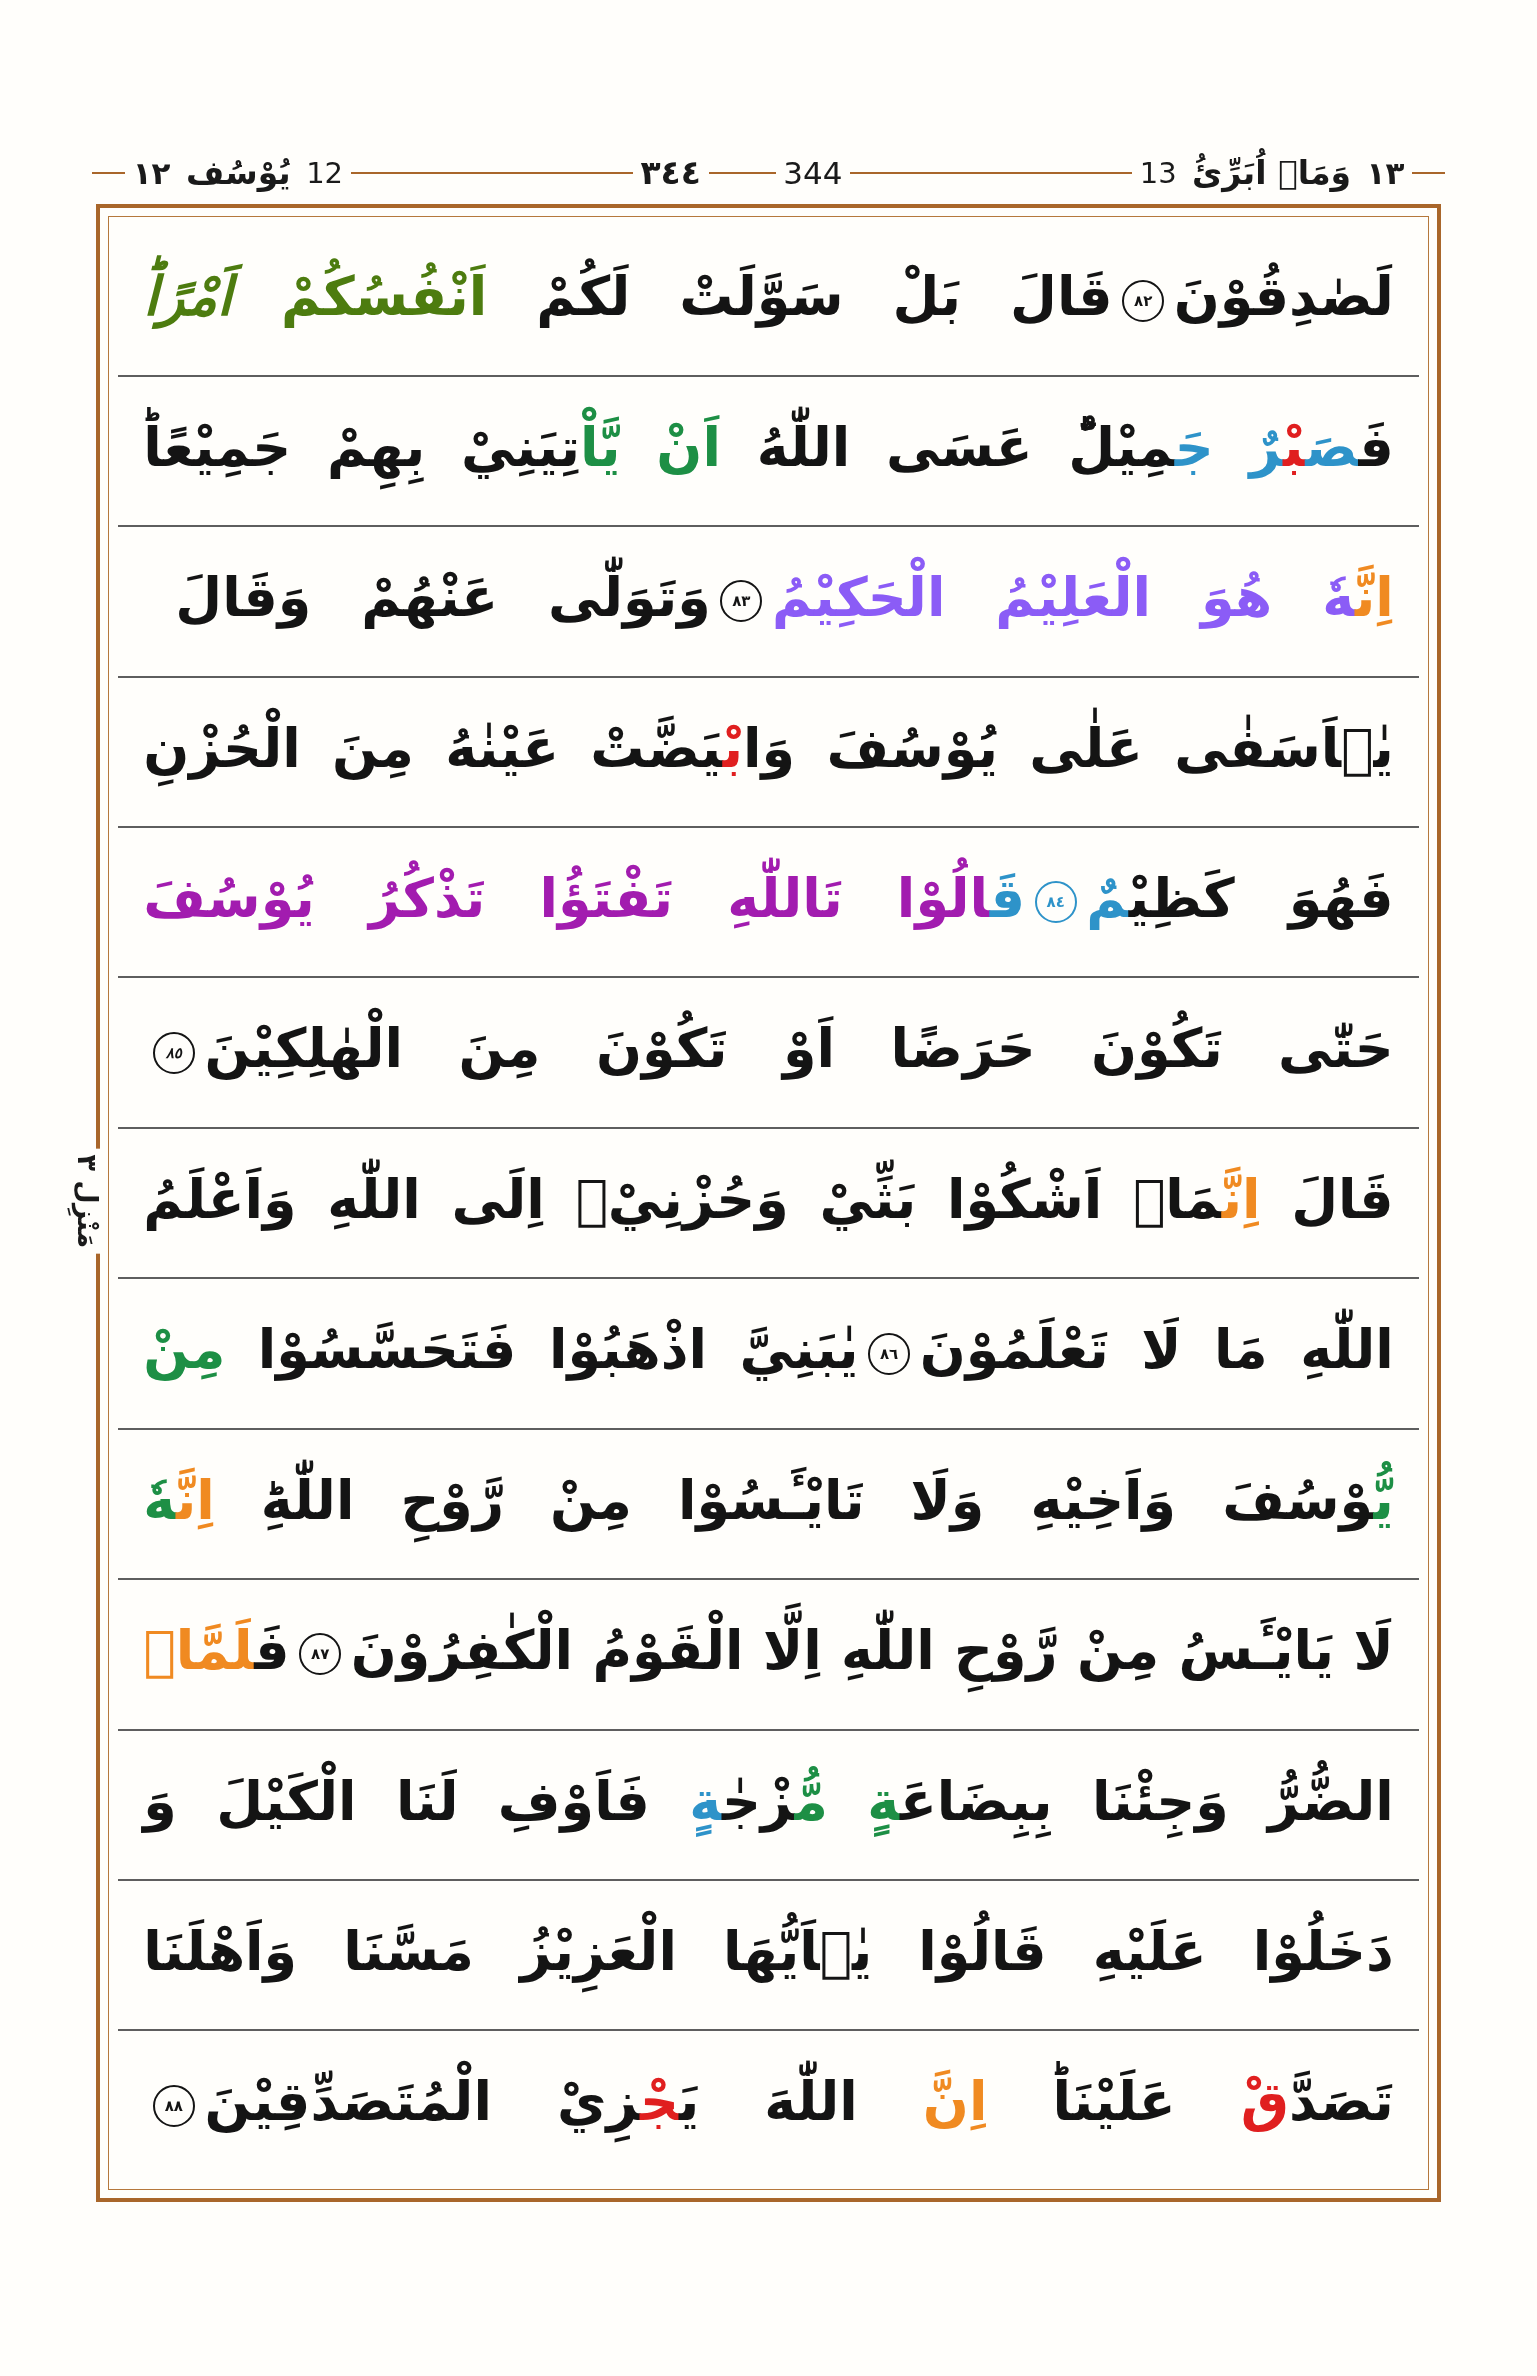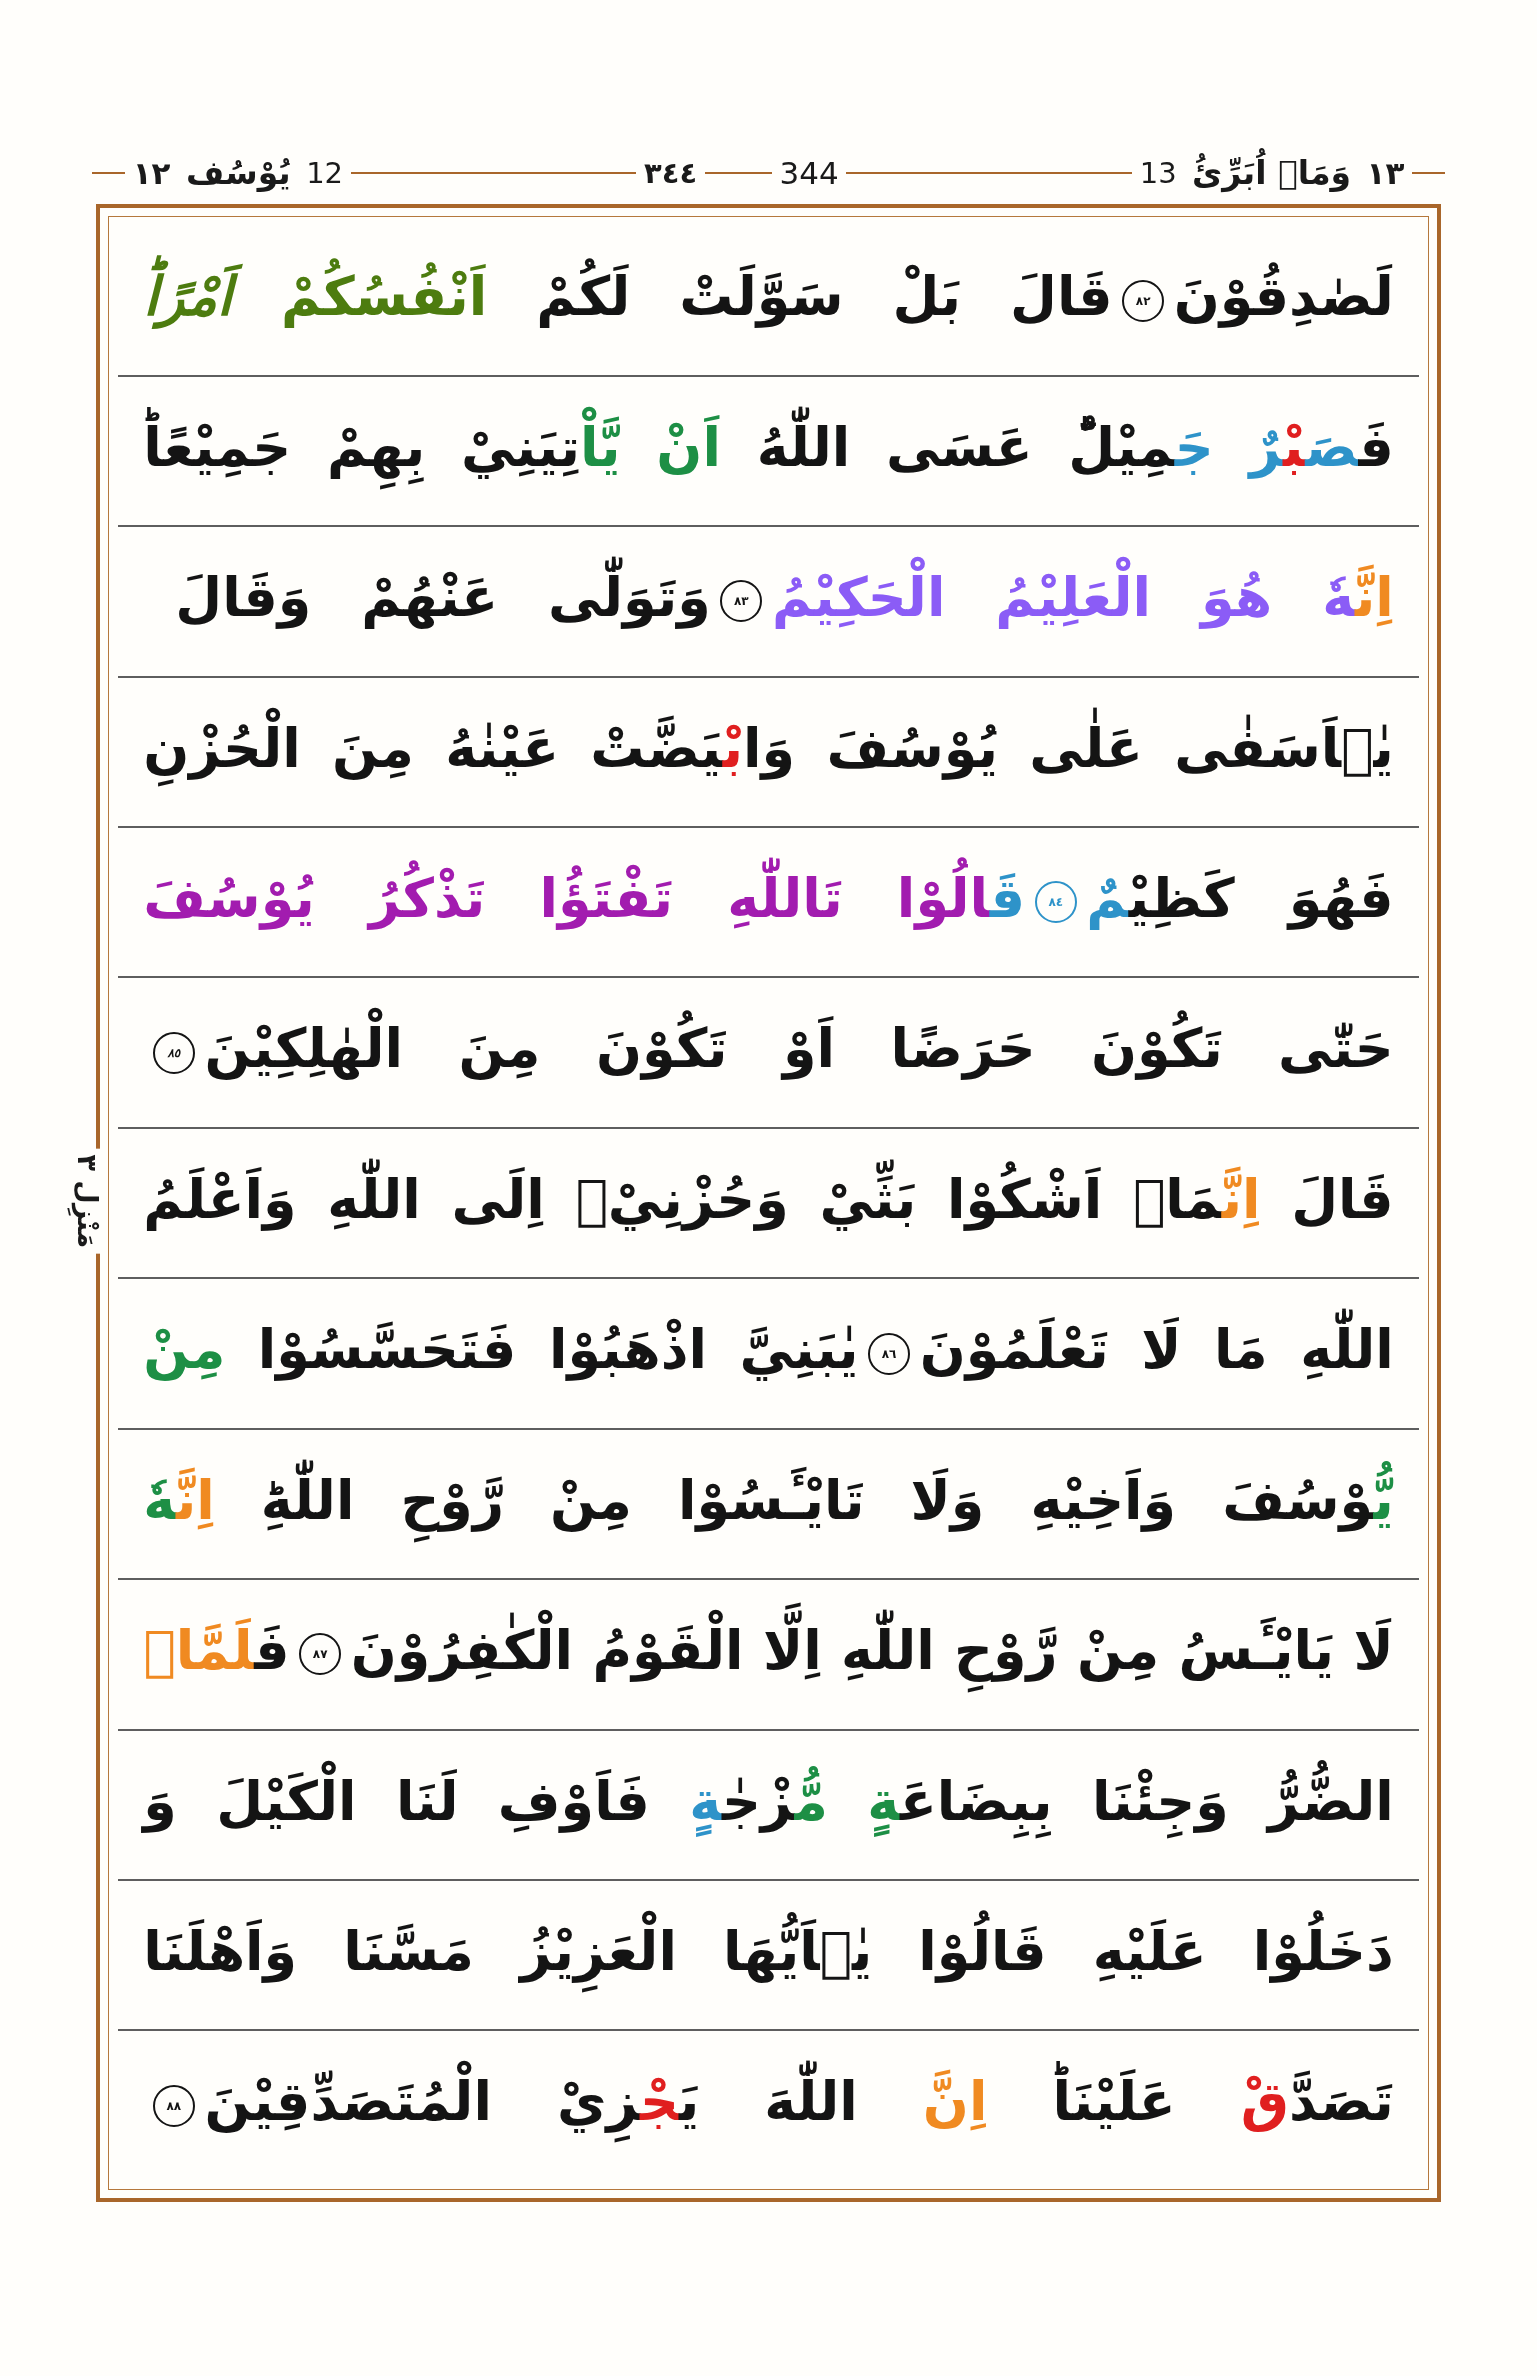--- a/index.html
+++ b/index.html
@@ -15,21 +15,21 @@
     display:flex;align-items:center;direction:ltr;color:#1a1a1a;
   }
   .hdash{height:0;border-top:2.9px solid #a9662a;}
   .hdash.short{width:33px;}
   .hdash.mid{width:67px;}
   .hdash.grow{flex:1;}
   .h-item{padding:0 7.7px;white-space:nowrap;}
   .h-arnum{font-size:31px;font-weight:bold;}
   .h-name{font-size:33px;font-weight:bold;}
   .h-latin{font-size:29px;}
-  .h-pagenum-ar{font-size:29px;font-weight:bold;}
+  .h-pagenum-ar{font-size:33px;font-weight:bold;}
   .h-pagenum-lat{font-size:31px;}
   
   .frame-outer{
     position:absolute;left:96px;right:96px;top:204px;bottom:175px;
     border:4.8px solid #a9662a;
   }
   .frame-inner{
     position:absolute;left:7.7px;right:7.7px;top:7.7px;bottom:7.7px;
     border:1.9px solid #b5783c;
   }
@@ -42,21 +42,21 @@
     flex:1;direction:rtl;text-align:justify;text-align-last:justify;
     font-size:54px;font-weight:bold;color:#141414;
     padding:0 25px;display:block;line-height:142px;
     border-bottom:2.9px solid #5e5e5e;
     overflow:hidden;white-space:nowrap;
   }
   .line:last-child{border-bottom:none;}
   .seg{white-space:normal;}
   .verse-marker{
     display:inline-block;width:38px;height:38px;border:2.9px solid currentColor;
-    border-radius:50%;font-size:12px;font-weight:bold;line-height:38px;
+    border-radius:50%;font-size:15px;font-weight:bold;line-height:38px;
     text-align:center;vertical-align:middle;margin:0 9.6px;
     text-align-last:center;
   }
   
   .margin-note{
     position:absolute;left:29px;top:1184px;width:33px;height:144px;
   }
   .margin-note span{
     display:inline-block;transform:rotate(90deg) translateY(-5.8px);
     transform-origin:center;white-space:nowrap;

